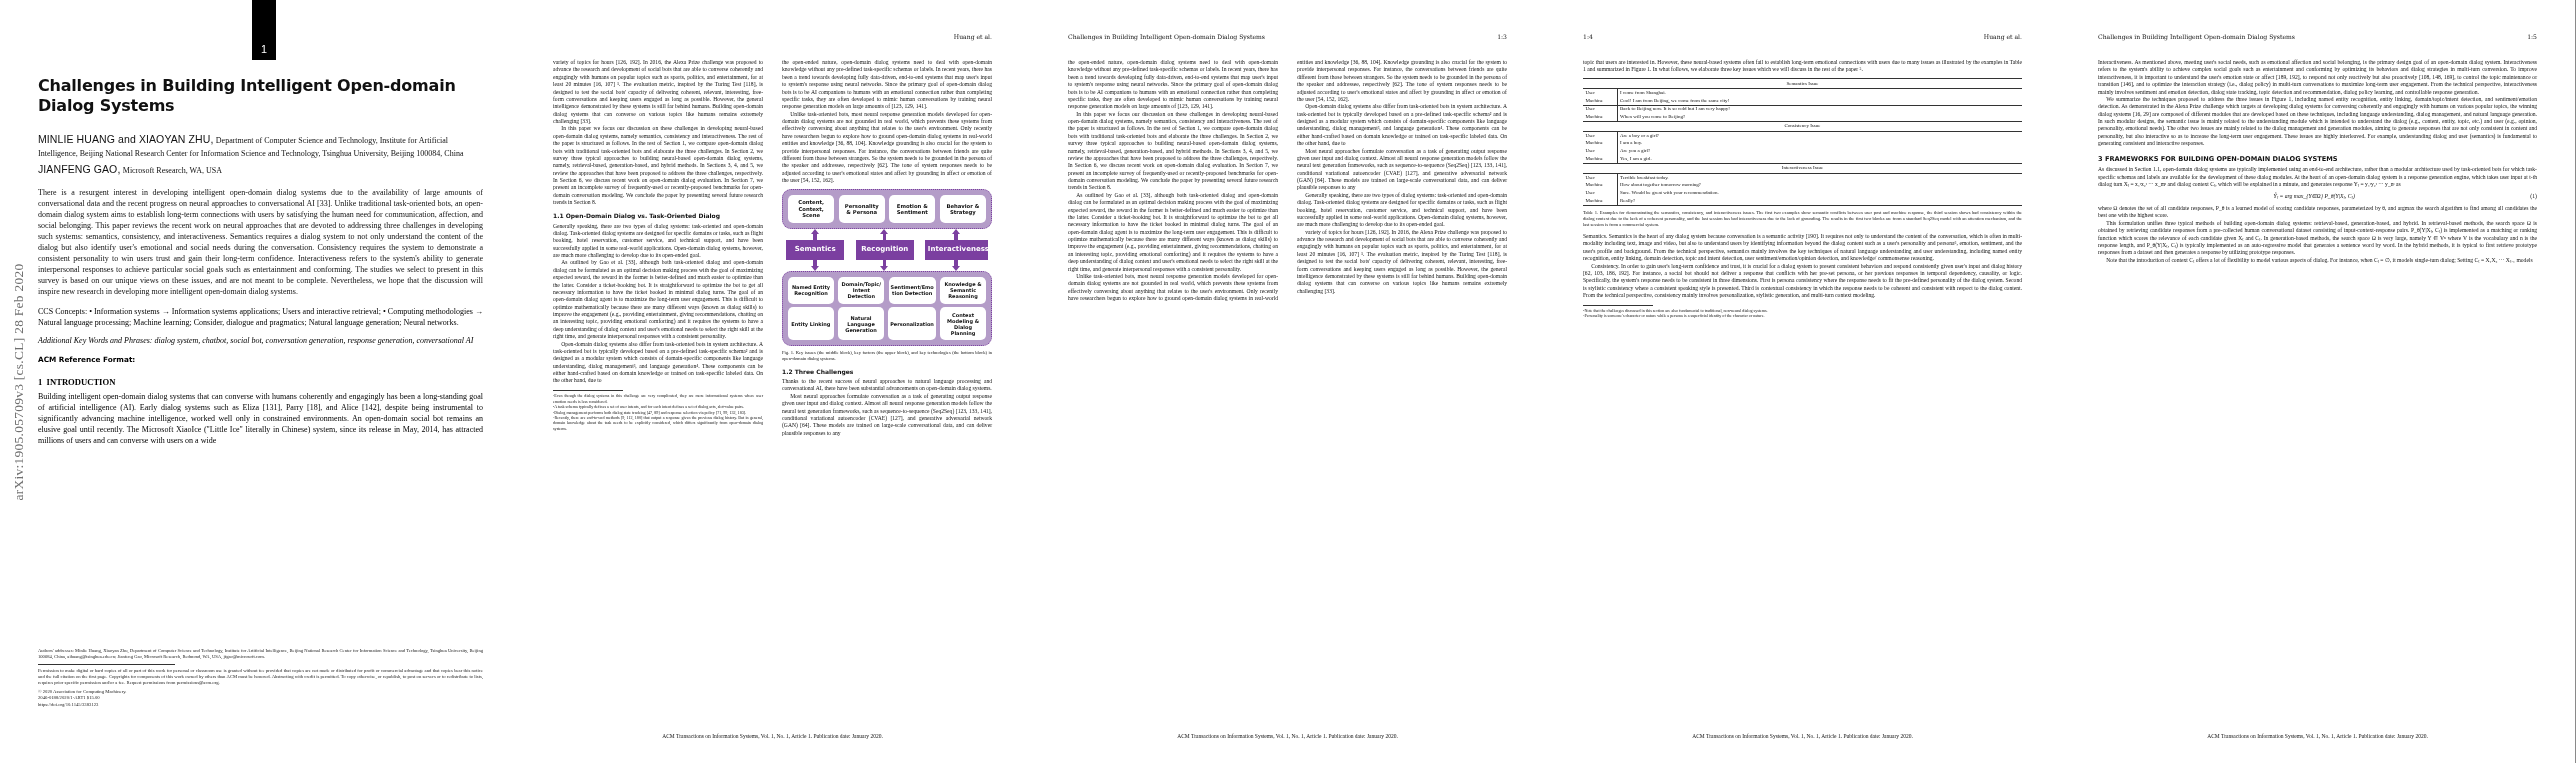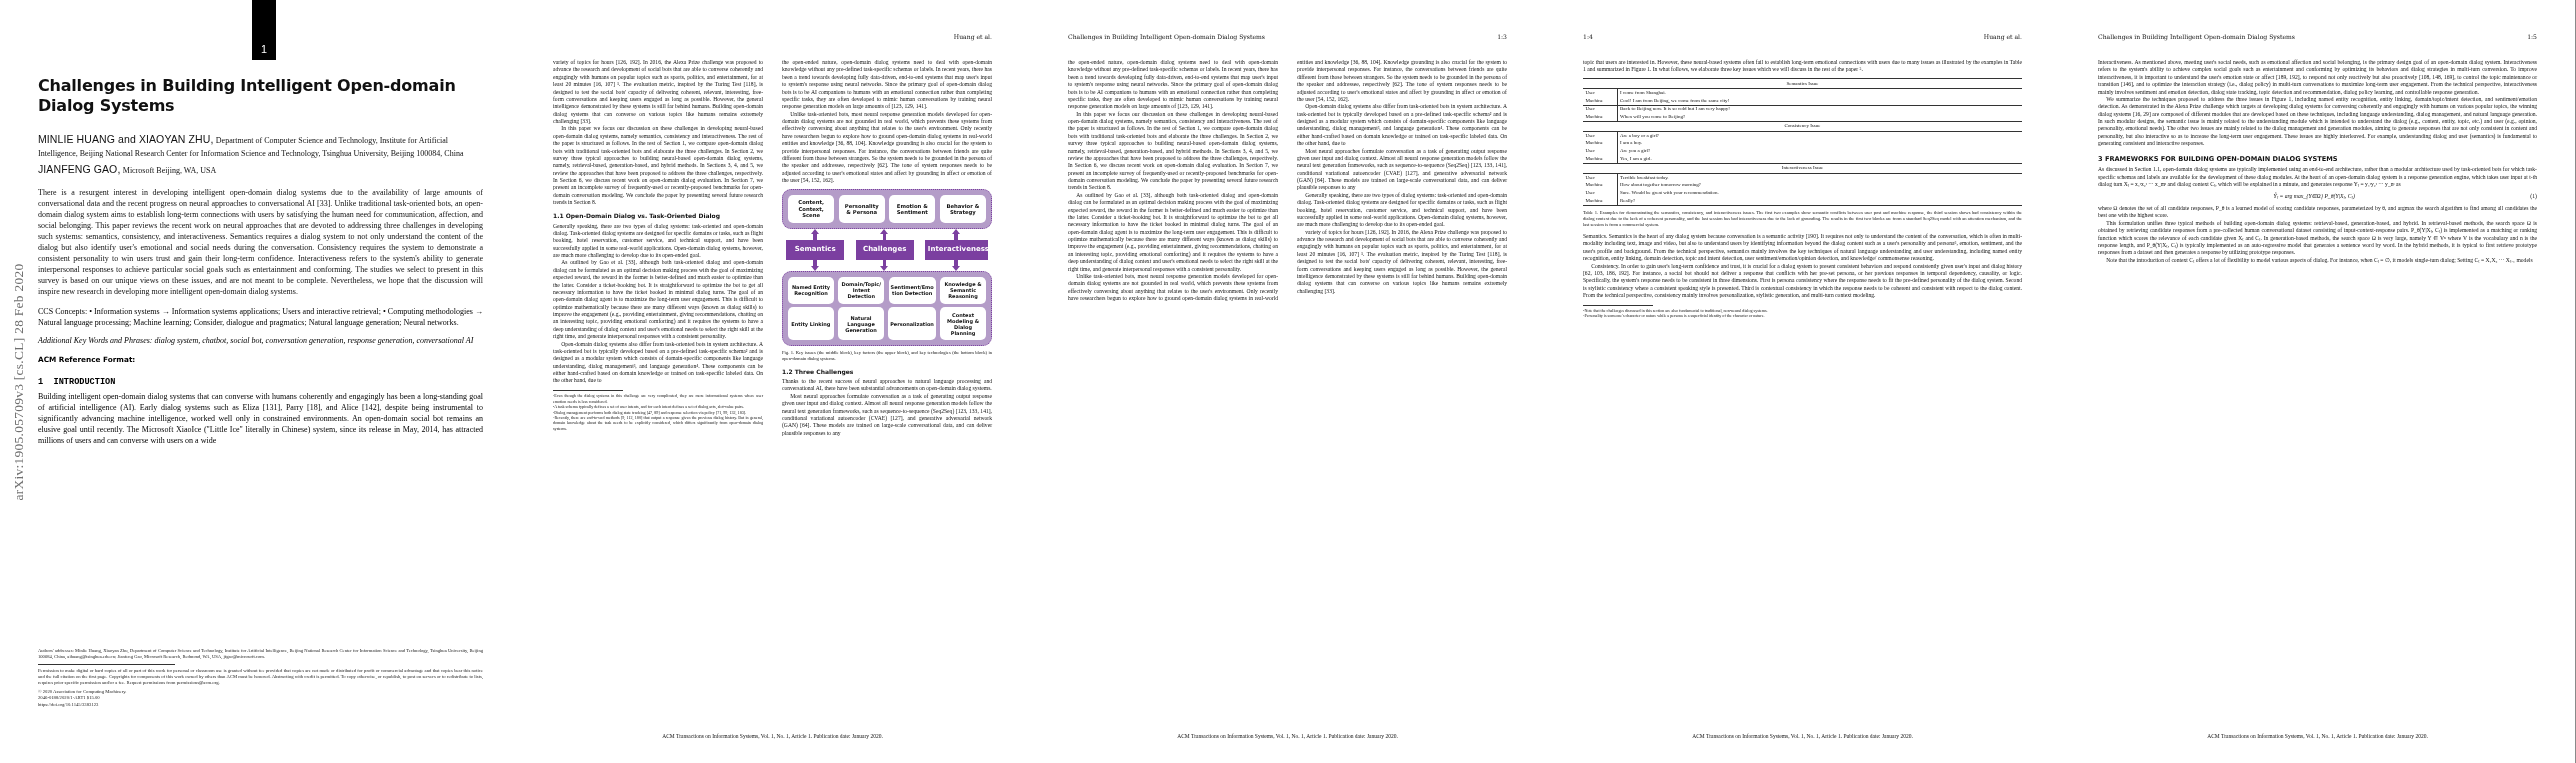--- a/index.html
+++ b/index.html
@@ -74,21 +74,21 @@
   .authors-line .aff { font-size:8px; font-family:"Liberation Serif", serif; }
   .abstract {
     font-size:8px; line-height:1.38; text-align:justify; color:#111;
     margin-top:9px;
   }
   .ccs { font-size:8px; line-height:1.38; text-align:justify; margin-top:8.3px; }
   .kw { font-size:8px; line-height:1.38; margin-top:7px; text-align:justify;font-style:italic; }
   .acmref-h { font-family:"DejaVu Sans", sans-serif; font-weight:bold; font-size:7.3px; margin-top:9px;}
   .acmref { font-size:7px; line-height:1.34; margin-top:2.5px; }
   .intro-h {
-    font-family:Liberation Mono, monospace; font-weight:bold;
+    font-family:Liberation Serif, serif; font-weight:bold;
     font-size:8.6px; margin-top:12.7px; margin-bottom:4.5px;
   }
   .intro-p { font-size:8px; line-height:1.38; text-align:justify; }
   .p1-legal {
     position:absolute; left:38px; bottom:55px; width:445px;
     font-size:4.7px; line-height:1.34; color:#222; text-align:justify;
   }
   .p1-legal .rule { border-top:0.6px solid #333; width:137px; margin-bottom:3.2px; }
 
   
@@ -210,21 +210,21 @@
 
     <div class="p1-body">
       <div class="paper-title">Challenges in Building Intelligent Open-domain Dialog Systems</div>
 
       <div class="authors-line">
         <span class="nm">MINLIE HUANG and XIAOYAN ZHU,</span>
         <span class="aff">Department of Computer Science and Technology, Institute for Artificial Intelligence, Beijing National Research Center for Information Science and Technology, Tsinghua University, Beijing 100084, China</span>
       </div>
       <div class="authors-line">
         <span class="nm">JIANFENG GAO,</span>
-        <span class="aff">Microsoft Beijing, WA, USA</span>
+        <span class="aff">Microsoft Research, WA, USA</span>
       </div>
 
       <div class="abstract">There is a resurgent interest in developing intelligent open-domain dialog systems due to the availability of large amounts of conversational data and the recent progress on neural approaches to conversational AI [33]. Unlike traditional task-oriented bots, an open-domain dialog system aims to establish long-term connections with users by satisfying the human need for communication, affection, and social belonging. This paper reviews the recent work on neural approaches that are devoted to addressing three challenges in developing such systems: semantics, consistency, and interactiveness. Semantics requires a dialog system to not only understand the content of the dialog but also identify user's emotional and social needs during the conversation. Consistency requires the system to demonstrate a consistent personality to win users trust and gain their long-term confidence. Interactiveness refers to the system's ability to generate interpersonal responses to achieve particular social goals such as entertainment and conforming. The studies we select to present in this survey is based on our unique views on these issues, and are not meant to be complete. Nevertheless, we hope that the discussion will inspire new research in developing more intelligent open-domain dialog systems.</div>
 
       <div class="ccs">
         <span>CCS Concepts:</span>
         <span>• Information systems → Information systems applications; Users and interactive retrieval; • Computing methodologies → Natural language processing; Machine learning; Consider, dialogue and pragmatics; Natural language generation; Neural networks.</span>
       </div>
 
       <div class="kw">Additional Key Words and Phrases: dialog system, chatbot, social bot, conversation generation, response generation, conversational AI</div>
@@ -294,21 +294,21 @@
             <div class="arr dn">
                 <div class="head"></div>
                 <div class="shaft"></div>
               </div>
           </div>
           <div class="midcol">
             <div class="arr up">
                 <div class="head"></div>
                 <div class="shaft"></div>
               </div>
-            <div class="pillbox">Challenges</div>
+            <div class="pillbox">Recognition</div>
             <div class="arr dn">
                 <div class="head"></div>
                 <div class="shaft"></div>
               </div>
           </div>
           <div class="midcol">
             <div class="arr up">
                 <div class="head"></div>
                 <div class="shaft"></div>
               </div>

